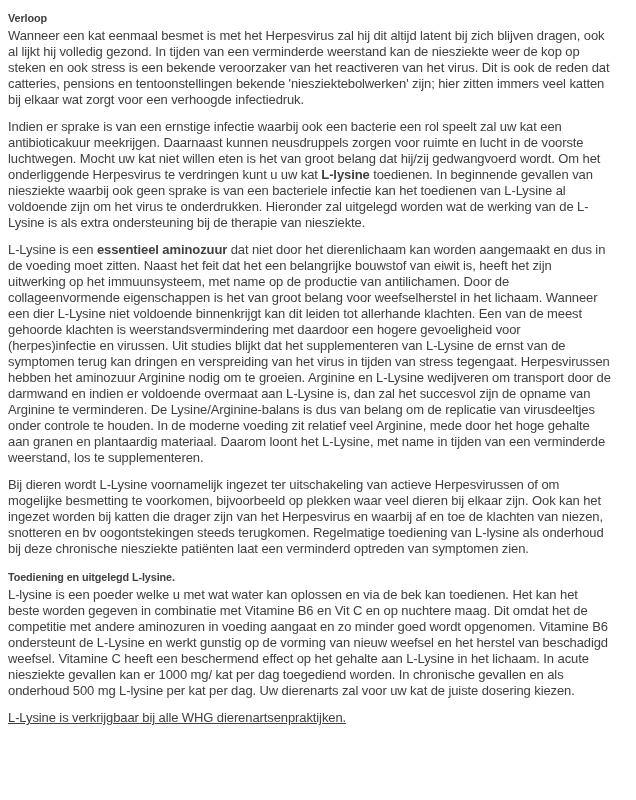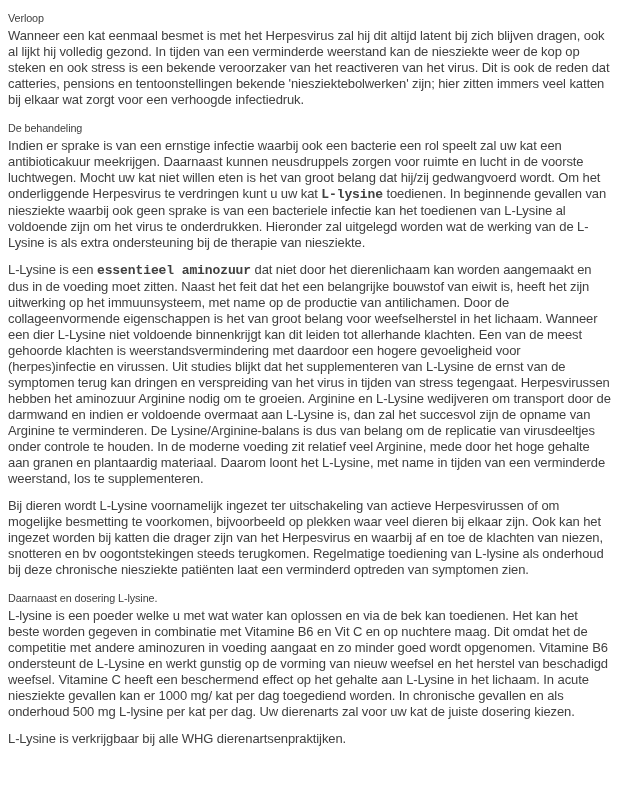--- a/index.html
+++ b/index.html
@@ -13,51 +13,51 @@
     font-family: "Liberation Sans", "DejaVu Sans", sans-serif;
     background: #ffffff;
     color: #404040;
   }
   .doc {
     padding: 9px 8px 0 8px;
     width: 620px;
   }
   .doc h2 {
     font-size: 10.8px;
-    font-weight: 400;
+    font-weight: 700;
     margin: 0;
     line-height: 19px;
     letter-spacing: -0.1px;
   }
   .doc p {
     font-size: 13px;
     margin: 0 16px 11px 0;
     line-height: 16px;
     letter-spacing: -0.1px;
   }
   .doc section:last-child p:last-child {
     margin-bottom: 0;
+    text-decoration: underline;
   }
-  .b { font-weight: 700; font-family: Liberation Mono, monospace; }
+  .b { font-weight: 700; }
   .u { }
 </style>
 </head>
 <body style="background: rgb(255, 255, 255); color: rgb(64, 64, 64);">
 
 <main class="doc" id="doc">
     <section>
       <h2>Verloop</h2>
       <p><span>Wanneer een kat eenmaal besmet is met het Herpesvirus zal hij dit altijd latent bij zich blijven dragen, ook al lijkt hij volledig gezond. In tijden van een verminderde weerstand kan de niesziekte weer de kop op steken en ook stress is een bekende veroorzaker van het reactiveren van het virus. Dit is ook de reden dat catteries, pensions en tentoonstellingen  bekende 'niesziektebolwerken' zijn; hier zitten immers veel katten bij elkaar wat zorgt voor een verhoogde infectiedruk.</span></p>
     </section>
     <section>
-      <h2>De behandeling</h2>
       <p><span>Indien er sprake is van een ernstige infectie waarbij ook een bacterie een rol speelt zal uw kat een antibioticakuur meekrijgen. Daarnaast kunnen neusdruppels zorgen voor ruimte en lucht in de voorste luchtwegen. Mocht uw kat niet willen eten is het van groot belang dat hij/zij gedwangvoerd wordt. Om het onderliggende Herpesvirus te verdringen kunt u uw kat </span><span class="b">L-lysine</span><span> toedienen. In beginnende gevallen van niesziekte waarbij ook geen sprake is van een bacteriele infectie kan het toedienen van L-Lysine al voldoende zijn om het virus te onderdrukken. Hieronder zal uitgelegd worden wat de werking van de L-Lysine is als extra ondersteuning bij de therapie van niesziekte.</span></p>
     </section>
     <section>
       <p><span>L-Lysine is een </span><span class="b">essentieel aminozuur</span><span> dat niet door het dierenlichaam kan worden aangemaakt en dus in de voeding moet zitten. Naast het feit dat het een belangrijke bouwstof van eiwit is, heeft het zijn uitwerking op het immuunsysteem, met name op de productie van antilichamen. Door de collageenvormende eigenschappen is het van groot belang voor weefselherstel in het lichaam. Wanneer een dier L-Lysine niet voldoende binnenkrijgt kan dit leiden tot allerhande klachten. Een van de meest gehoorde klachten is weerstandsvermindering met daardoor een hogere gevoeligheid voor (herpes)infectie en virussen. Uit studies blijkt dat het supplementeren van L-Lysine de ernst van de symptomen terug kan dringen en verspreiding van het virus in tijden van stress tegengaat. Herpesvirussen  hebben het aminozuur Arginine nodig om te groeien. Arginine en L-Lysine wedijveren om transport door de darmwand en indien er voldoende overmaat aan L-Lysine is, dan zal het succesvol zijn de opname van Arginine te verminderen. De Lysine/Arginine-balans is dus van belang om de replicatie van virusdeeltjes onder controle te houden. In de moderne voeding zit relatief veel Arginine, mede door het hoge gehalte aan granen en plantaardig materiaal. Daarom loont het L-Lysine, met name in tijden van een verminderde weerstand, los te supplementeren.</span></p>
       <p><span>Bij dieren wordt L-Lysine voornamelijk ingezet ter uitschakeling van actieve Herpesvirussen of om mogelijke besmetting te voorkomen, bijvoorbeeld op plekken waar veel dieren bij elkaar zijn.  Ook kan het ingezet worden bij katten die drager zijn van het Herpesvirus en waarbij af en toe de klachten van niezen, snotteren en bv oogontstekingen steeds terugkomen. Regelmatige toediening van L-lysine als onderhoud bij deze chronische niesziekte patiënten laat een verminderd optreden van symptomen zien.</span></p>
     </section>
     <section>
-      <h2>Daarnaast en dosering L-lysine.</h2>
+      <h2>Toediening en uitgelegd L-lysine.</h2>
       <p><span>L-lysine is een poeder welke u met wat water kan oplossen en via de bek kan toedienen. Het kan het beste worden gegeven in combinatie met Vitamine B6 en Vit C en op </span><span class="u">nuchtere</span><span> maag. Dit omdat het de competitie met andere aminozuren in voeding aangaat en zo minder goed wordt opgenomen. Vitamine B6  ondersteunt de L-Lysine en werkt gunstig op de vorming van nieuw weefsel en het herstel van beschadigd weefsel. Vitamine C heeft een beschermend effect op het gehalte aan L-Lysine in het lichaam. In acute niesziekte gevallen kan er 1000 mg/ kat per dag toegediend worden. In chronische gevallen en als onderhoud 500 mg L-lysine per kat per dag. Uw dierenarts zal voor uw kat de juiste dosering kiezen.</span></p>
       <p><span>L-Lysine is verkrijgbaar bij alle WHG dierenartsenpraktijken.</span></p>
     </section>
   </main>
 
 </body></html>

